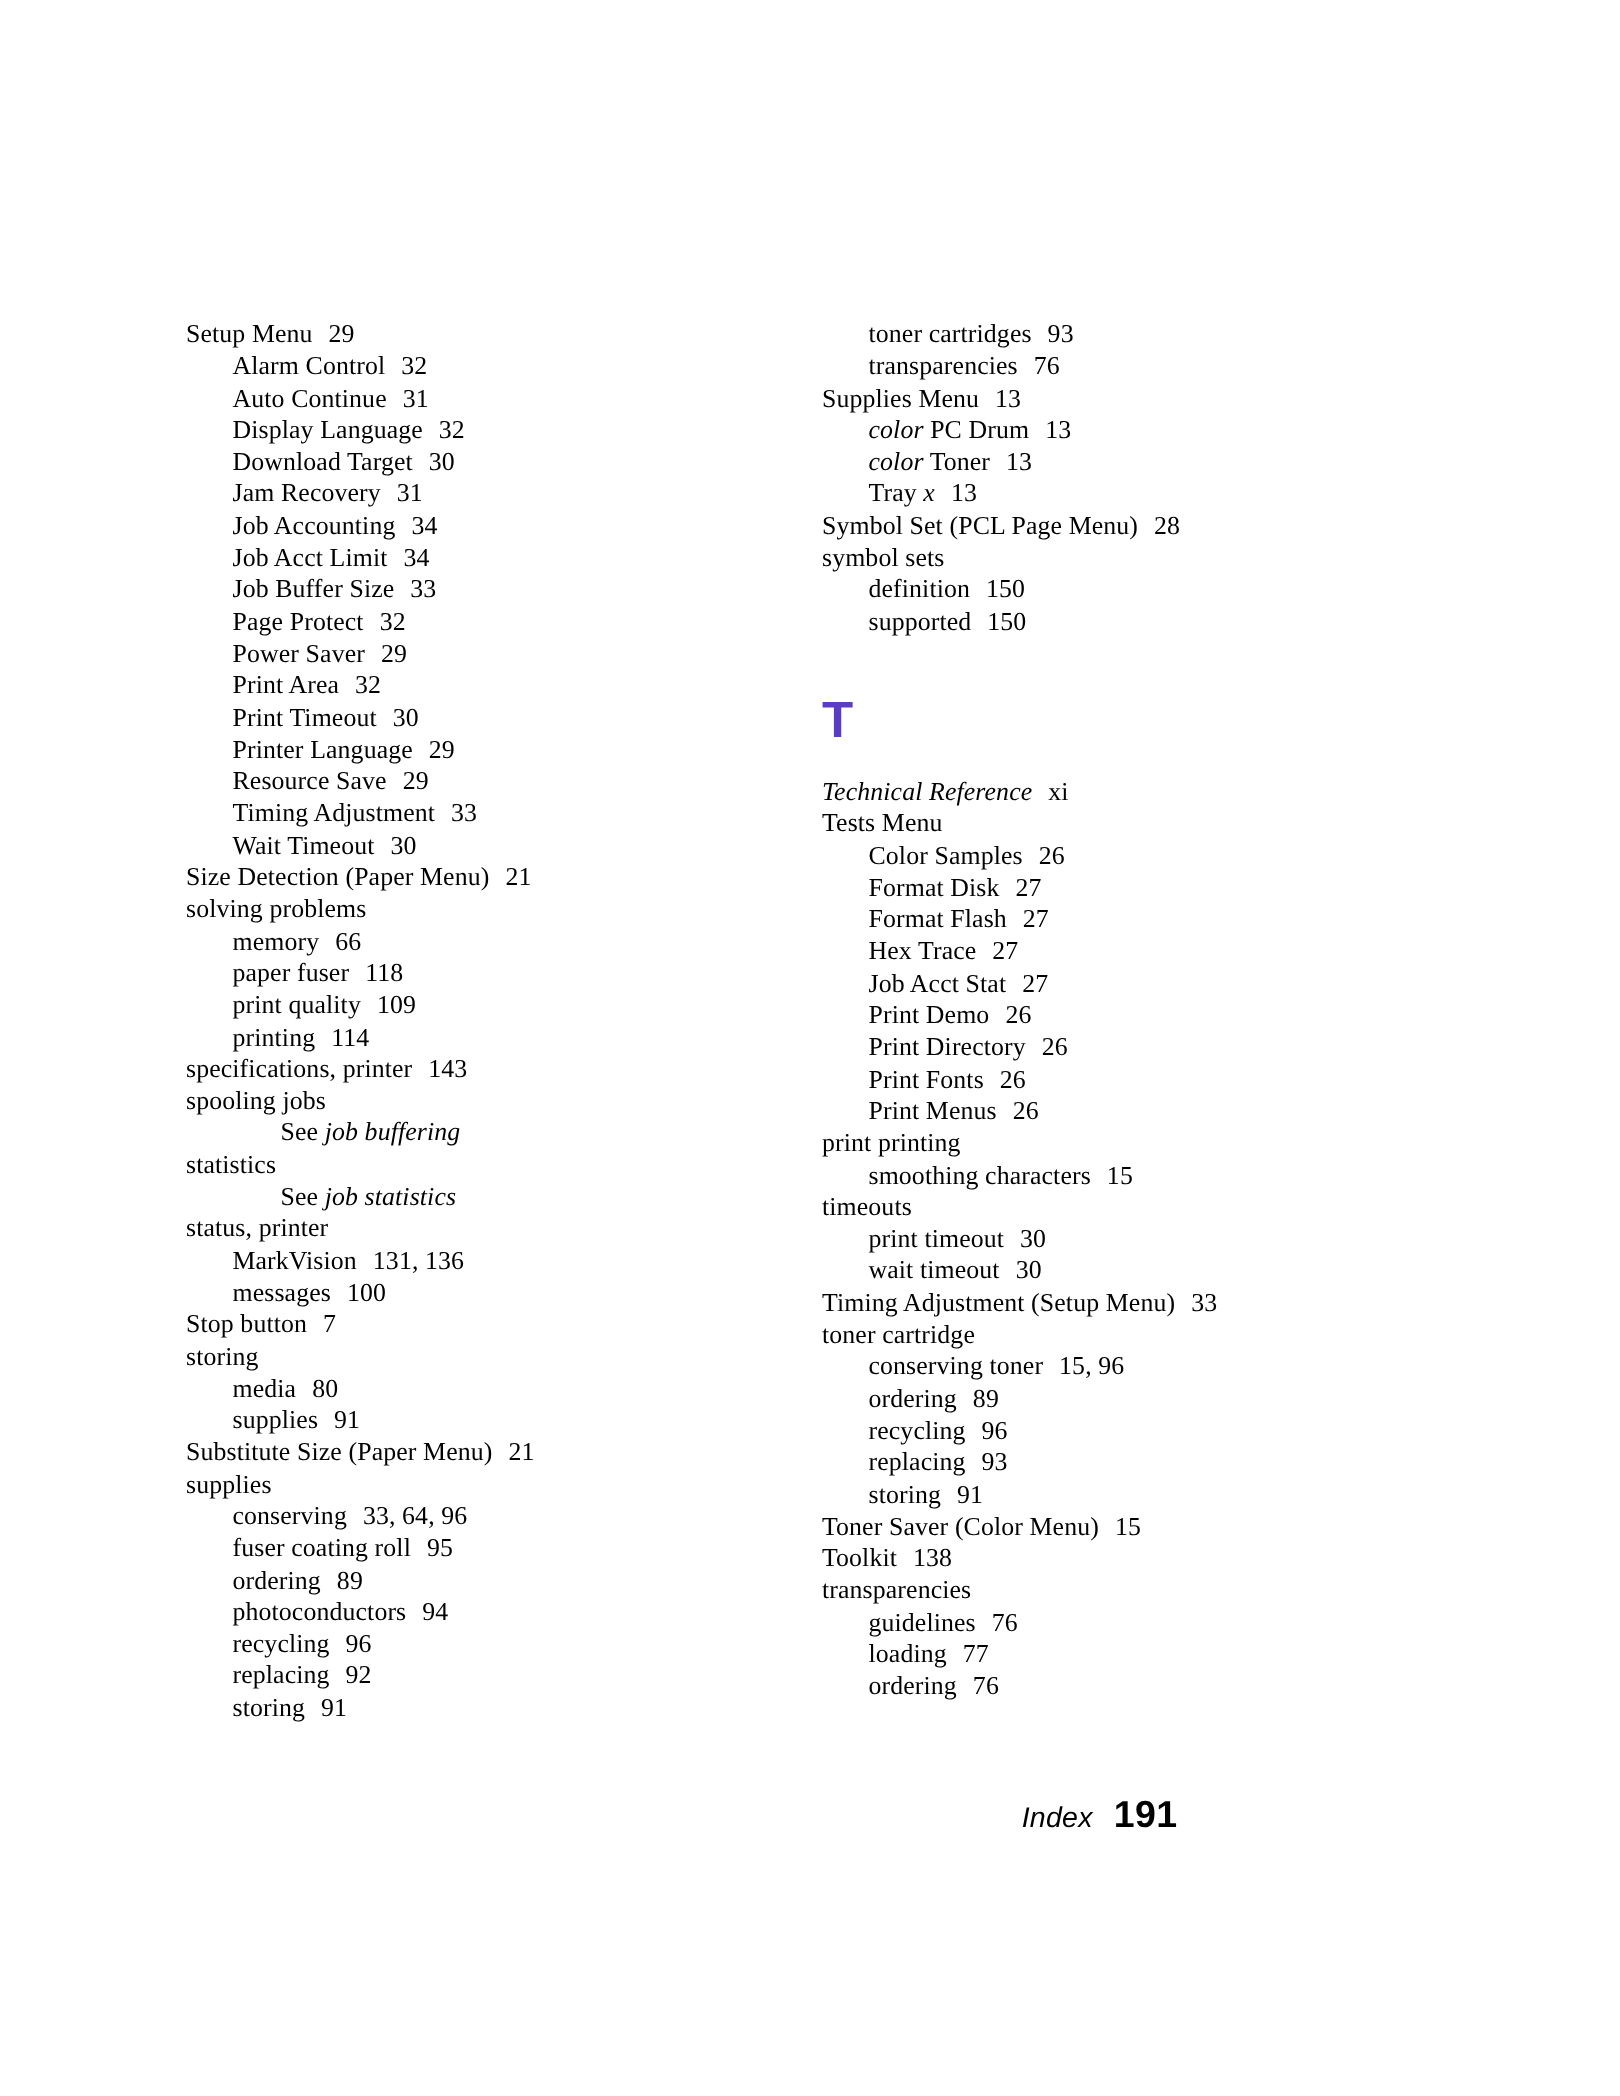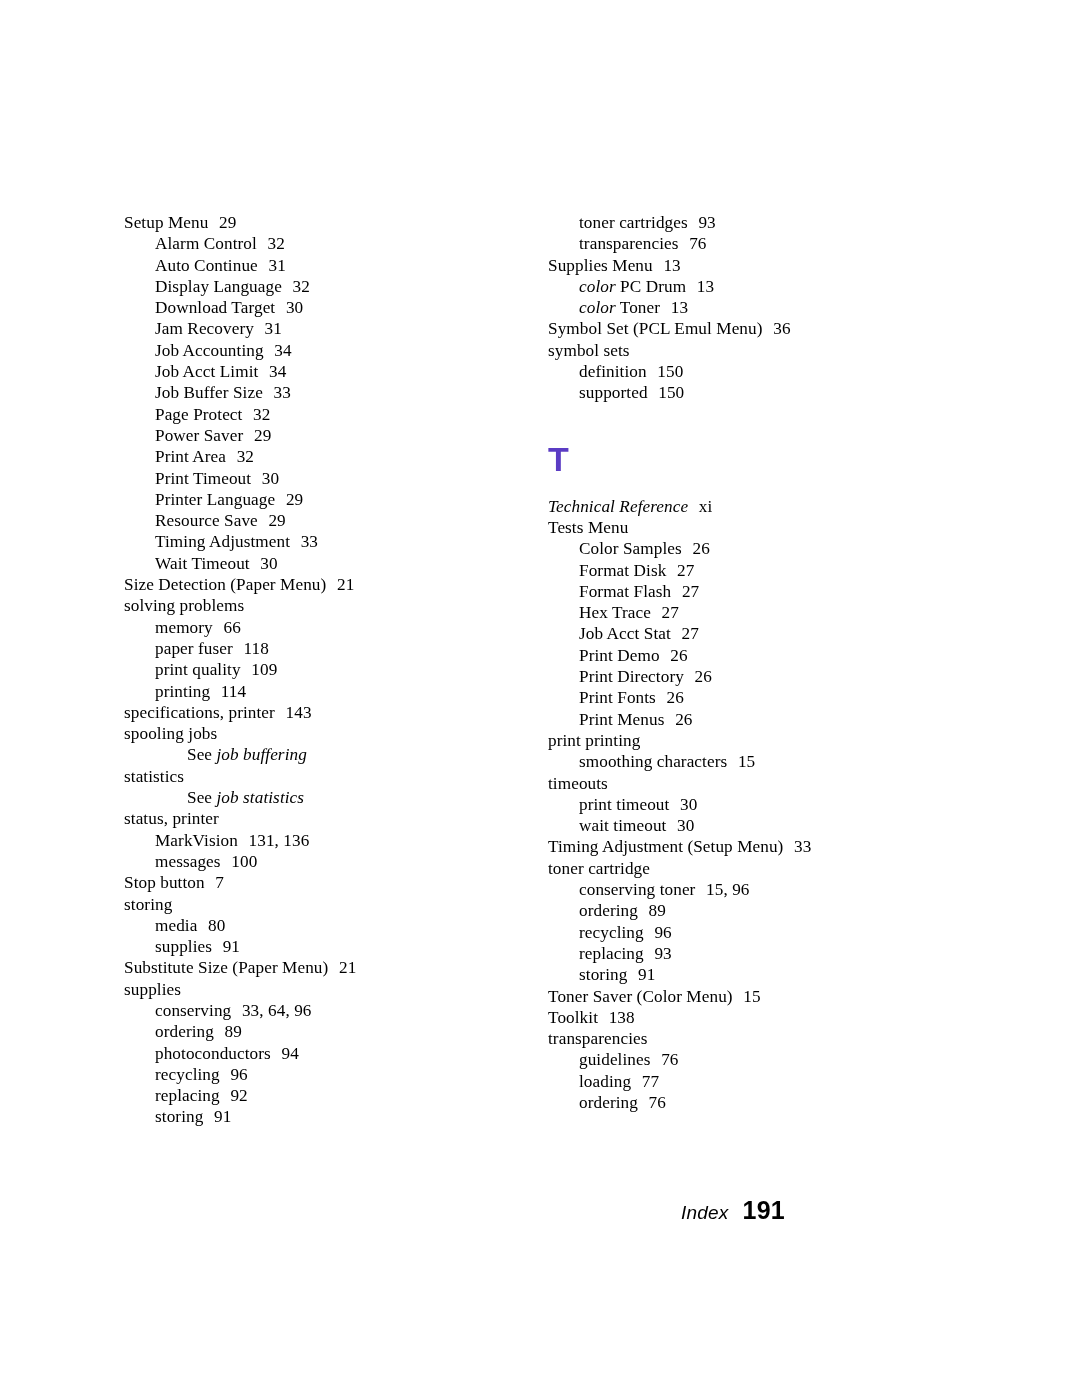--- a/index.html
+++ b/index.html
@@ -129,33 +129,35 @@
       <div class="entry lvl1"><span class="term">status, printer</span></div>
       <div class="entry lvl2"><span class="term">MarkVision</span><span class="pages">131, 136</span></div>
       <div class="entry lvl2"><span class="term">messages</span><span class="pages">100</span></div>
       <div class="entry lvl1"><span class="term">Stop button</span><span class="pages">7</span></div>
       <div class="entry lvl1"><span class="term">storing</span></div>
       <div class="entry lvl2"><span class="term">media</span><span class="pages">80</span></div>
       <div class="entry lvl2"><span class="term">supplies</span><span class="pages">91</span></div>
       <div class="entry lvl1"><span class="term">Substitute Size (Paper Menu)</span><span class="pages">21</span></div>
       <div class="entry lvl1"><span class="term">supplies</span></div>
       <div class="entry lvl2"><span class="term">conserving</span><span class="pages">33, 64, 96</span></div>
+      <div class="entry lvl2"><span class="term">fuser coating roll</span><span class="pages">95</span></div>
       <div class="entry lvl2"><span class="term">ordering</span><span class="pages">89</span></div>
       <div class="entry lvl2"><span class="term">photoconductors</span><span class="pages">94</span></div>
       <div class="entry lvl2"><span class="term">recycling</span><span class="pages">96</span></div>
       <div class="entry lvl2"><span class="term">replacing</span><span class="pages">92</span></div>
       <div class="entry lvl2"><span class="term">storing</span><span class="pages">91</span></div>
     </div>
   <div class="column right">
       <div class="entry lvl2"><span class="term">toner cartridges</span><span class="pages">93</span></div>
       <div class="entry lvl2"><span class="term">transparencies</span><span class="pages">76</span></div>
       <div class="entry lvl1"><span class="term">Supplies Menu</span><span class="pages">13</span></div>
       <div class="entry lvl2"><span class="term"><span class="it">color</span> PC Drum</span><span class="pages">13</span></div>
       <div class="entry lvl2"><span class="term"><span class="it">color</span> Toner</span><span class="pages">13</span></div>
-      <div class="entry lvl1"><span class="term">Symbol Set (PCL Emul Menu)</span><span class="pages">36</span></div>
+      <div class="entry lvl2"><span class="term">Tray <span class="it">x</span></span><span class="pages">13</span></div>
+      <div class="entry lvl1"><span class="term">Symbol Set (PCL Page Menu)</span><span class="pages">28</span></div>
       <div class="entry lvl1"><span class="term">symbol sets</span></div>
       <div class="entry lvl2"><span class="term">definition</span><span class="pages">150</span></div>
       <div class="entry lvl2"><span class="term">supported</span><span class="pages">150</span></div>
       <div class="section-letter">T</div>
       <div class="entry lvl1"><span class="term"><span class="it">Technical Reference</span></span><span class="pages">xi</span></div>
       <div class="entry lvl1"><span class="term">Tests Menu</span></div>
       <div class="entry lvl2"><span class="term">Color Samples</span><span class="pages">26</span></div>
       <div class="entry lvl2"><span class="term">Format Disk</span><span class="pages">27</span></div>
       <div class="entry lvl2"><span class="term">Format Flash</span><span class="pages">27</span></div>
       <div class="entry lvl2"><span class="term">Hex Trace</span><span class="pages">27</span></div>

